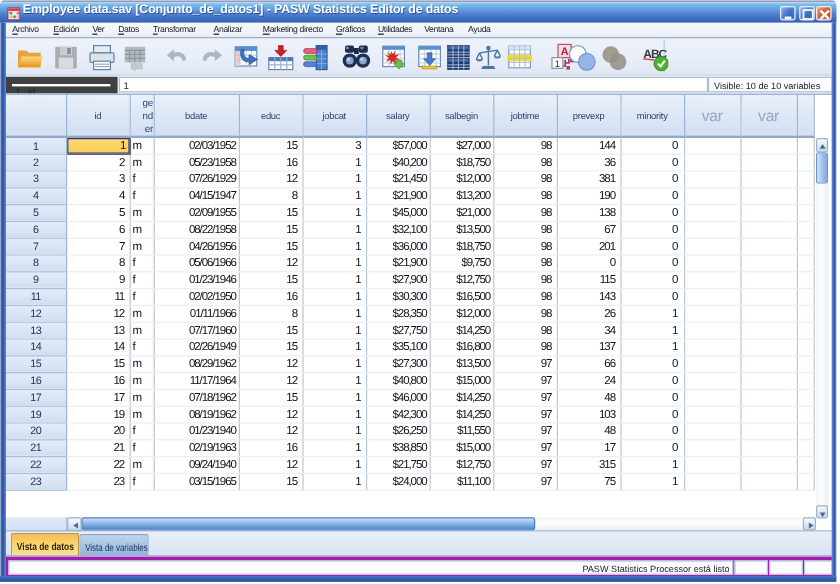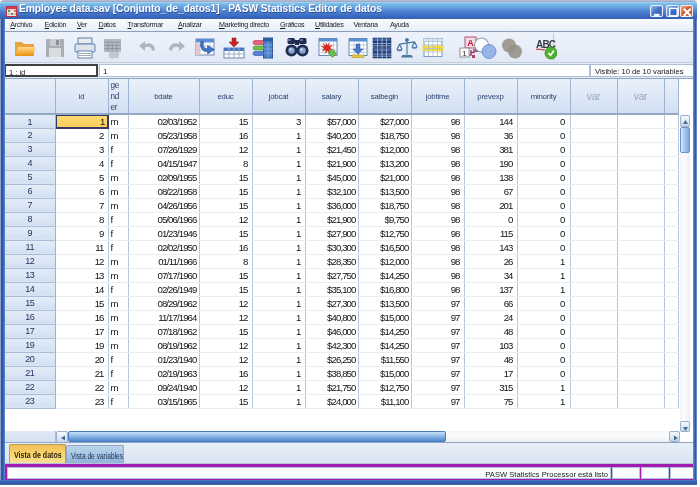--- a/index.html
+++ b/index.html
@@ -17,34 +17,34 @@
 .menu{position:absolute;left:3px;top:19px;width:691px;height:13px;background:linear-gradient(#f8fafd,#e9eef7);
  border-bottom:1px solid #8e9fb8;font-size:7.2px;letter-spacing:-0.3px;color:#1c1c24;white-space:nowrap;}
 .menu span{position:absolute;top:0.8px;}
 .menu u{text-decoration-thickness:0.5px;text-underline-offset:1px;}
 
 .tool{position:absolute;left:3px;top:32px;width:691px;height:31px;
  background:linear-gradient(#edf2fa 0%,#e9effa 50%,#e0e8f4 100%);border-bottom:1px solid #c3cfe2;}
 .tool svg{position:absolute;top:4px;}
 
 .refbar{position:absolute;left:3px;top:63px;width:691px;height:15px;background:#e4ebf5;}
-.refcell{position:absolute;left:1px;top:1px;width:94px;height:13px;background:#fff;border:2px solid #404040;
+.refcell{position:absolute;left:1px;top:1px;width:94px;height:13px;background:#fff;border:6px solid #404040;
  font-size:7.5px;color:#222;padding:2px 0 0 3px;}
 .refedit{position:absolute;left:96px;top:1px;width:491px;height:13px;background:#fff;border:1px solid #aebfd6;
  font-size:8px;color:#222;padding:1.5px 0 0 3px;}
 .refvis{position:absolute;left:587px;top:1px;width:104px;height:13px;background:#fbfcfe;border:1px solid #aebfd6;
  font-size:7.6px;color:#222;padding:2px 0 0 4px;white-space:nowrap;}
 
 .gridwrap{position:absolute;left:3px;top:78px;width:691px;height:365px;background:#fff;border-top:1px solid #8ca6c8;}
 table{border-collapse:collapse;table-layout:fixed;position:absolute;left:2px;top:0;}
 td,th{overflow:hidden;white-space:nowrap;font-weight:normal;}
 thead th{height:35px;background:linear-gradient(#e9f0fa 0%,#dde8f6 50%,#d2e0f2 100%);
  border-right:1px solid #9db3d2;border-bottom:2px solid #93a8c5;font-size:7.8px;color:#2d4270;vertical-align:middle;text-align:center;letter-spacing:-0.2px;}
-thead th.gh{text-align:left;vertical-align:top;padding:2px 0 0 2px;line-height:10.8px;font-size:8.2px;}
-thead th.var{color:#97a6bd;font-size:10px;}
+thead th.gh{text-align:right;vertical-align:top;padding:2px 0 0 2px;line-height:10.8px;font-size:8.2px;}
+thead th.var{color:#97a6bd;font-size:13px;}
 tbody td{height:14px;border-right:1px solid #b7c6d8;border-bottom:1px solid #e8eef7;font-size:9.6px;letter-spacing:-0.9px;color:#111;background:#fff;}
 td.rh{background:linear-gradient(#e3ecf8 0%,#d9e5f4 60%,#cfdeef 100%);border-right:1px solid #9db3d2;border-bottom:1px solid #aabdd6;
  text-align:center;color:#22335e;font-size:9px;letter-spacing:-0.5px;}
 td.num{text-align:right;padding-right:4px;}
 td.dt,td.sal{padding-right:2px !important;}
 td.mino{padding-right:5px;}
 td.gen{text-align:left;padding-left:2px;}
 td.stub{border-right:1px solid #b7c6d8;}
 td.sel{background:linear-gradient(#fcda72,#f9cd58);border:1px solid #37376e;box-shadow:inset 0 0 0 1px #37376e;text-align:right;padding-right:3px;}
 

